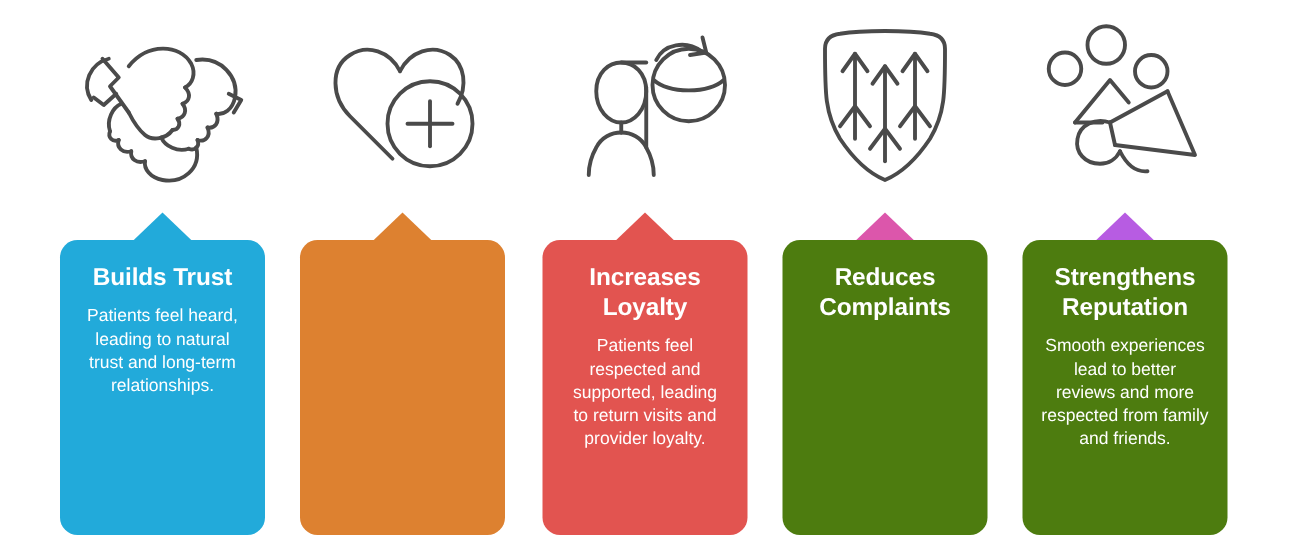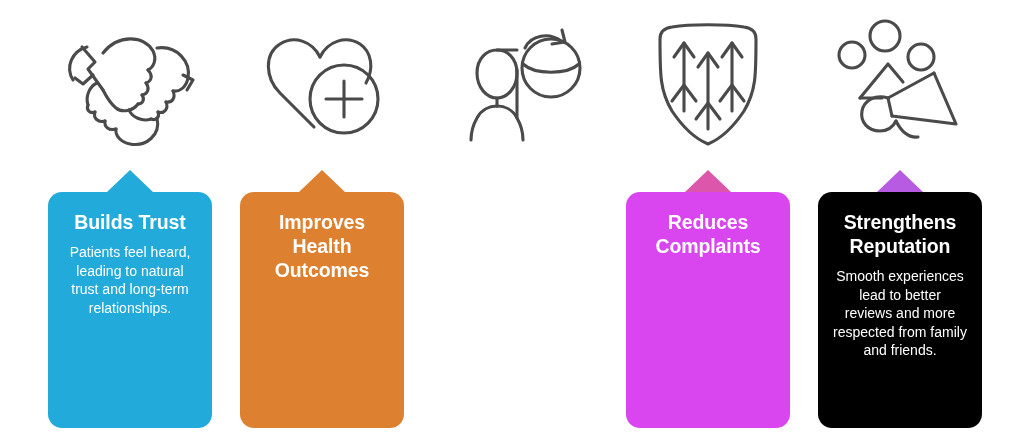--- a/index.html
+++ b/index.html
@@ -140,60 +140,69 @@
         <path d="M64 36 C56 20 38 14 24 23 C8 33 9 57 24 72 L58 106"></path>
         <path d="M64 36 C72 20 90 14 104 23 C116 31 118 48 110 62"></path>
         <circle cx="88" cy="78" r="34"></circle>
         <path d="M88 60 L88 96"></path>
         <path d="M70 78 L106 78"></path>
       </svg>
     </div>
     <div class="card" style="background:#dd8130; color:#dd8130">
       <span class="notch"></span>
       <div style="color:#ffffff">
-        <div class="card-title">Improves
-Health
-Outcomes</div>
       </div>
     </div>
   </div>
 
   <div class="column" style="left:434px">
     <div class="icon-wrap">
       <svg width="134" height="128" viewBox="0 0 134 128">
         <path d="M28 53 C28 38 38 30 48 30 C58 30 68 38 68 53 C68 68 58 78 48 78 C38 78 28 68 28 53 Z"></path>
         <path d="M48 30 L68 30"></path>
         <path d="M48 78 L48 86"></path>
         <path d="M48 86 C40 86 32 90 28 98 C24 105 22 112 22 120"></path>
         <path d="M48 86 C56 86 64 90 68 98 C72 105 74 112 74 120"></path>
         <path d="M68 50 L68 98"></path>
         <circle cx="102" cy="48" r="29"></circle>
         <path d="M74 44 C86 55 118 55 130 44"></path>
         <path d="M112 21 C100 12 82 15 76 28"></path>
         <path d="M113 10 L116 22 L103 24"></path>
       </svg>
     </div>
+    <div class="card" style="background:#e25450; color:#e25450">
+      <span class="notch"></span>
+      <div style="color:#ffffff">
+        <div class="card-title">Increases
+Loyalty</div>
+        <div class="card-body">Patients feel
+respected and
+supported, leading
+to return visits and
+provider loyalty.</div>
+      </div>
+    </div>
   </div>
 
   <div class="column" style="left:626px">
     <div class="icon-wrap">
       <svg width="124" height="130" viewBox="0 0 124 130">
         <path d="M14 20 C14 13 18 9 26 8 C44 5 80 5 98 8 C106 9 110 13 110 20 C110 56 110 72 98 92 C86 110 74 120 62 125 C50 120 38 110 26 92 C14 72 14 56 14 20 Z"></path>
         <path d="M38 92 L38 24"></path>
         <path d="M28 38 L38 24 L48 38"></path>
         <path d="M26 82 L38 66 L50 82"></path>
         <path d="M62 110 L62 34"></path>
         <path d="M52 48 L62 34 L72 48"></path>
         <path d="M50 100 L62 84 L74 100"></path>
         <path d="M86 92 L86 24"></path>
         <path d="M76 38 L86 24 L96 38"></path>
         <path d="M74 82 L86 66 L98 82"></path>
       </svg>
     </div>
-    <div class="card" style="background:#d946ef; color:#dc56ab">
+    <div class="card" style="background:#4d7c0f; color:#dc56ab">
       <span class="notch"></span>
       <div style="color:#ffffff">
         <div class="card-title">Reduces
 Complaints</div>
       </div>
     </div>
   </div>
 
   <div class="column" style="left:818px">
     <div class="icon-wrap">
@@ -203,21 +212,21 @@
         <circle cx="91" cy="37" r="13"></circle>
         <path d="M30 78 L58 44 L73 62"></path>
         <path d="M30 78 L52 78"></path>
         <path d="M104 53 L126 104 L62 96"></path>
         <path d="M104 53 L58 78"></path>
         <path d="M58 78 L62 96"></path>
         <path d="M58 78 C46 74 34 80 32 91 C30 102 38 111 50 111 C57 111 63 107 66 101"></path>
         <path d="M66 101 C71 111 78 118 88 117"></path>
       </svg>
     </div>
-    <div class="card" style="background:#000000; color:#b75ce2">
+    <div class="card" style="background:#4d7c0f; color:#b75ce2">
       <span class="notch"></span>
       <div style="color:#ffffff">
         <div class="card-title">Strengthens
 Reputation</div>
         <div class="card-body">Smooth experiences
 lead to better
 reviews and more
 respected from family
 and friends.</div>
       </div>

